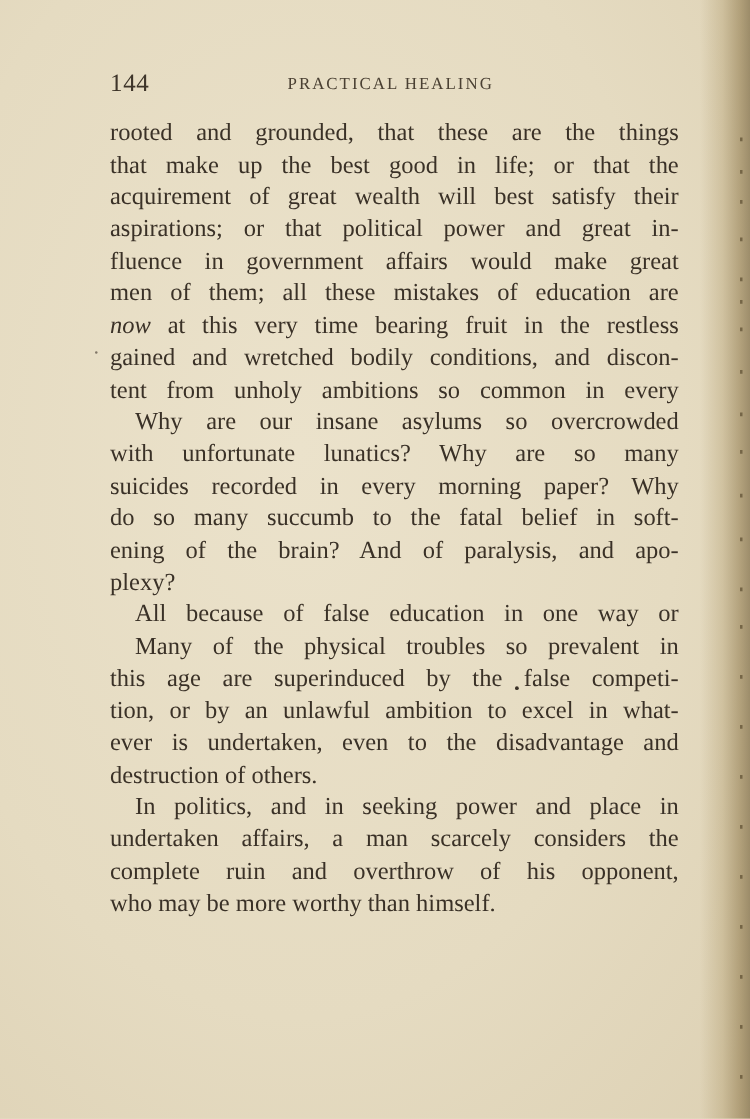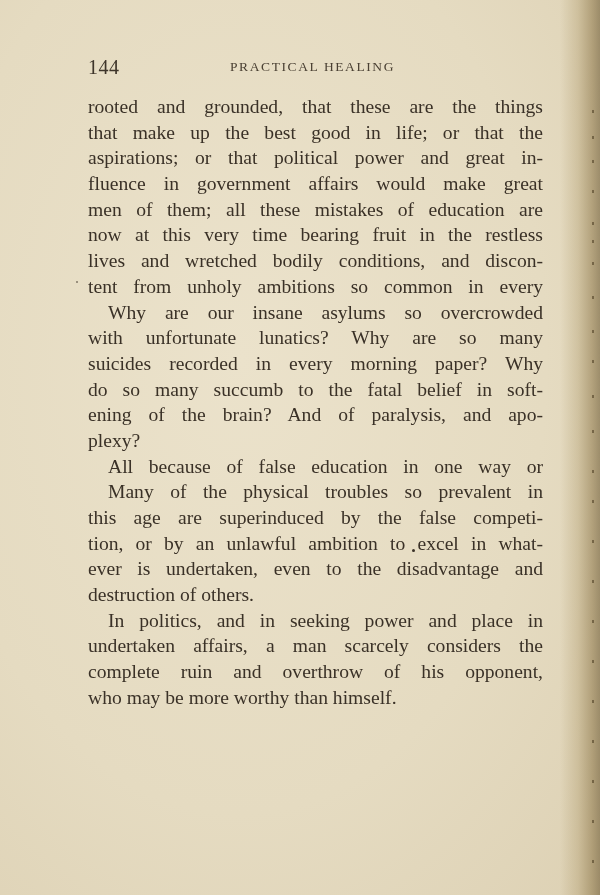--- a/index.html
+++ b/index.html
@@ -61,20 +61,21 @@
       text-align-last: justify;
       height: 25.7px;
     }
     .line.last {
       text-align-last: left;
     }
     .line.indent {
       padding-left: 20px;
     }
     .em {
+      font-style: italic;
     }
     .mark {
       position: absolute;
       width: 3px;
       height: 3px;
       border-radius: 50%;
       background: #3a3127;
     }
     .edge-marks {
       position: absolute;
@@ -96,25 +97,26 @@
 
 <div class="page">
   <div class="header">
     <span class="page-number">144</span>
     <span class="running-title">PRACTICAL HEALING</span>
   </div>
 
   <div class="body-text" id="body-text">
       <span class="line"><span>rooted and grounded, that these are the things</span></span>
       <span class="line"><span>that make up the best good in life; or that the</span></span>
+      <span class="line"><span>acquirement of great wealth will best satisfy their</span></span>
       <span class="line"><span>aspirations; or that political power and great in-</span></span>
       <span class="line"><span>fluence in government affairs would make great</span></span>
       <span class="line"><span>men of them; all these mistakes of education are</span></span>
       <span class="line"><span class="em">now</span><span> at this very time bearing fruit in the restless</span></span>
-      <span class="line"><span>lives and wretched bodily conditions, and discon-</span></span>
+      <span class="line"><span>gained and wretched bodily conditions, and discon-</span></span>
       <span class="line"><span>tent from unholy ambitions so common in every</span></span>
       <span class="line indent"><span>Why are our insane asylums so overcrowded</span></span>
       <span class="line"><span>with unfortunate lunatics? Why are so many</span></span>
       <span class="line"><span>suicides recorded in every morning paper? Why</span></span>
       <span class="line"><span>do so many succumb to the fatal belief in soft-</span></span>
       <span class="line"><span>ening of the brain? And of paralysis, and apo-</span></span>
       <span class="line last"><span>plexy?</span></span>
       <span class="line indent"><span>All because of false education in one way or</span></span>
       <span class="line indent"><span>Many of the physical troubles so prevalent in</span></span>
       <span class="line"><span>this age are superinduced by the false competi-</span></span>

